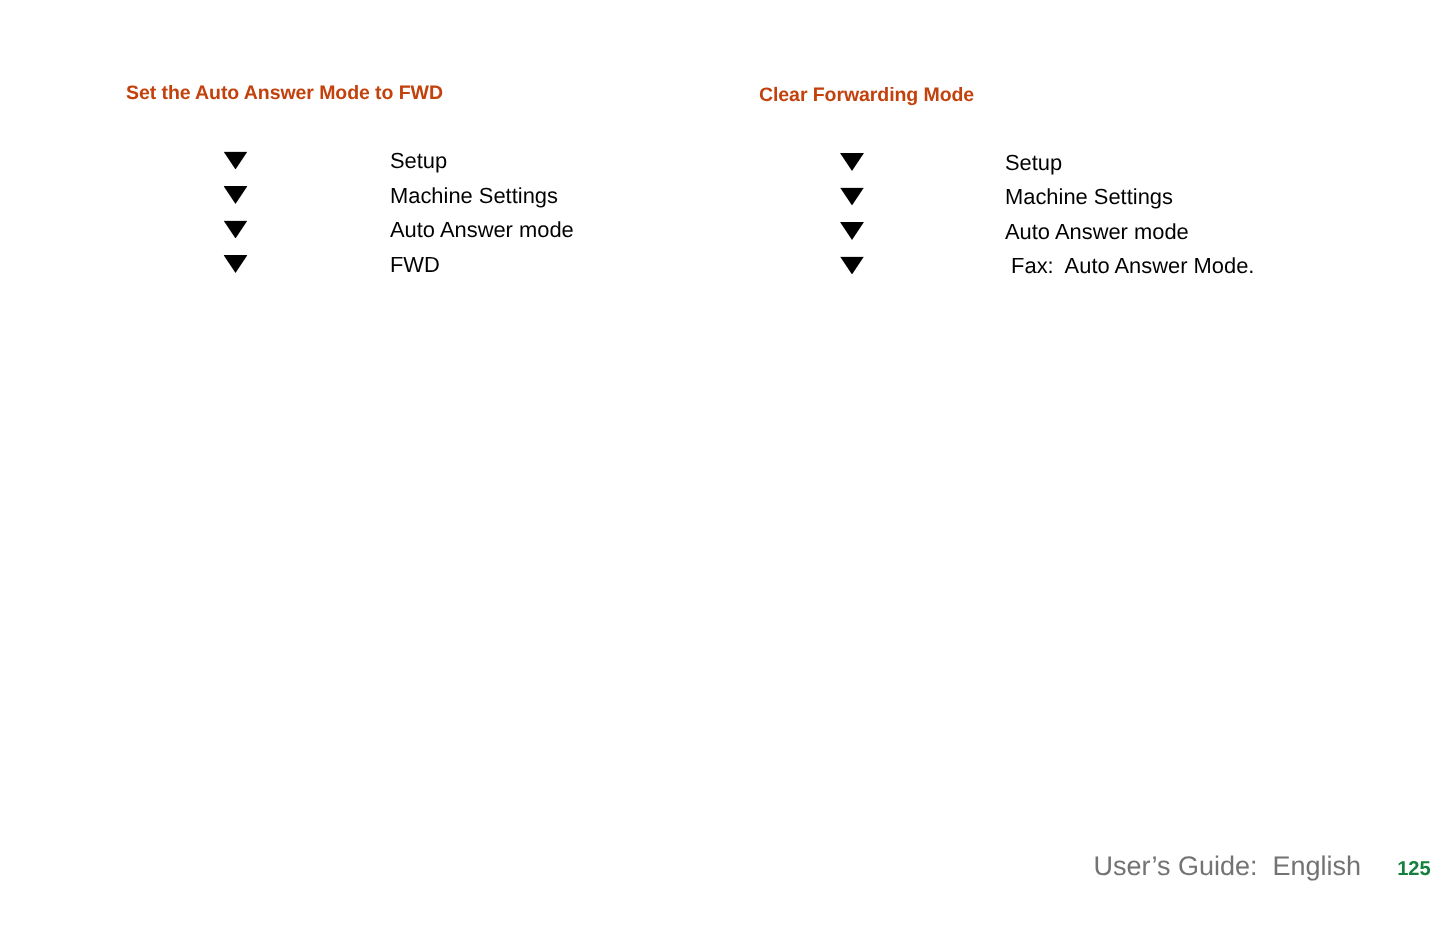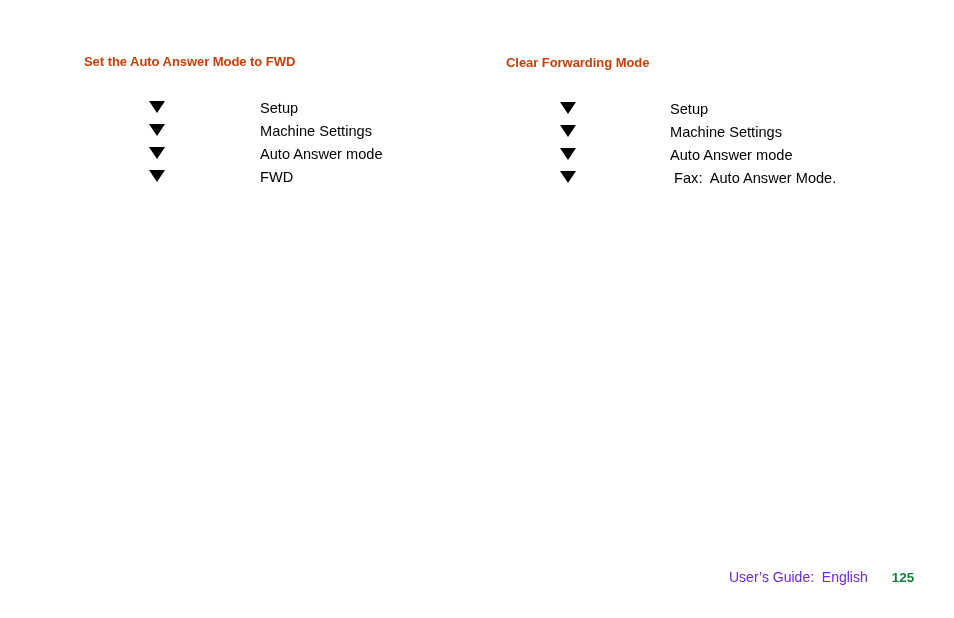--- a/index.html
+++ b/index.html
@@ -80,23 +80,23 @@
   
   .footer {
     position: absolute;
     left: 729px;
     top: 568px;
     display: flex;
     align-items: baseline;
     white-space: pre;
   }
   .footer-text {
-    font-size: 14px;
+    font-size: 18px;
     line-height: 18px;
-    color: #6d28d9;
+    color: #737373;
     text-align: right;
   }
   .footer-page {
     font-size: 13.4px;
     font-weight: bold;
     line-height: 18px;
     margin-left: 24px;
     color: #15803d;
   }
 </style>

